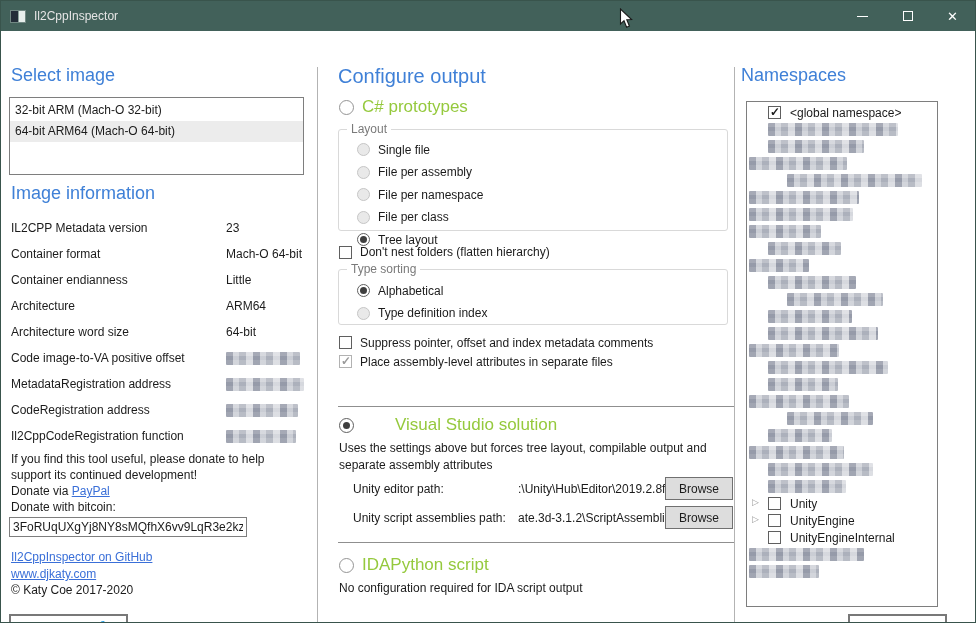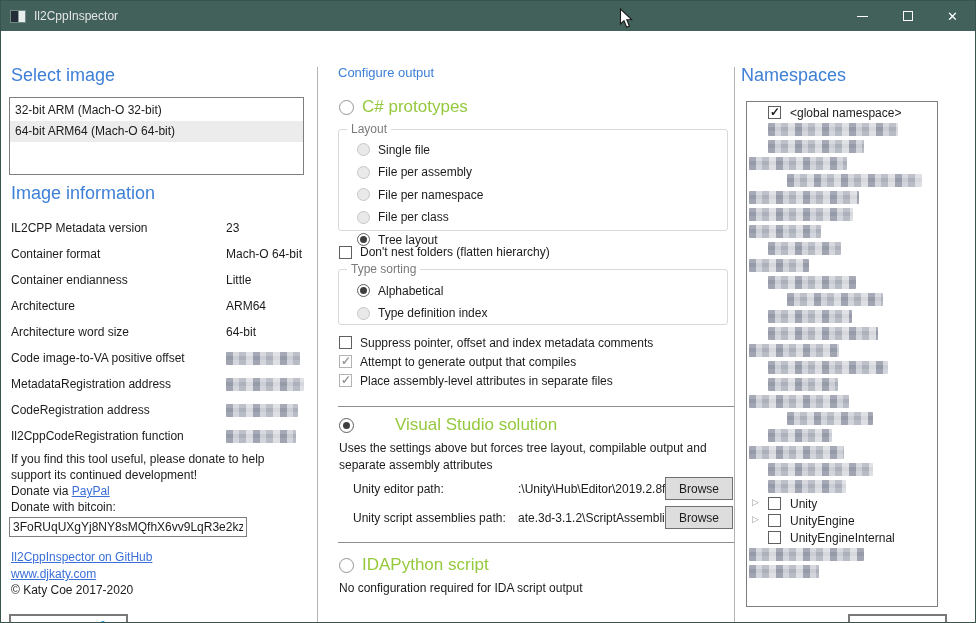--- a/index.html
+++ b/index.html
@@ -180,21 +180,21 @@
       <input class="btc-input" value="3FoRUqUXgYj8NY8sMQfhX6vv9LqR3e2kzz" style="">
 
       <div class="link-line" style="top:491px;"><a class="lnk">Il2CppInspector on GitHub</a></div>
       <div class="link-line" style="top:508px;"><a class="lnk">www.djkaty.com</a></div>
       <div class="copyright">© Katy Coe 2017-2020</div>
 
       <div class="big-btn back-btn">&lt;&lt; Back</div>
     </div>
 
     <div class="col-mid">
-      <div class="hdr" style="left:0;top:6px;font-size:13px;">Configure output</div>
+      <div class="hdr" style="left:0;top:6px;font-size:20px;">Configure output</div>
 
       <div class="sect-row" style="left:1px;top:38px;">
         <span class="radio big"></span>
         <span class="grn-hdr">C# prototypes</span>
       </div>
 
       <div class="groupbox" style="left:0;top:70px;width:390px;height:102px;">
         <span class="gb-label">Layout</span>
         <div class="gb-inner" id="layout-options">
             <div class="opt-row">
@@ -239,24 +239,20 @@
           </div>
       </div>
 
       <div class="mid-checks" id="mid-checkboxes" style="left:1px;top:274px;">
           <div class="opt-row">
             <span class="cb"></span>
             <span>Suppress pointer, offset and index metadata comments</span>
           </div>
           <div class="opt-row">
             <span class="cb dis checked"></span>
-            <span>Attempt to generate output that compiles</span>
-          </div>
-          <div class="opt-row">
-            <span class="cb dis checked"></span>
             <span>Place assembly-level attributes in separate files</span>
           </div>
         </div>
 
       <div class="sep-h" style="top:347px;"></div>
 
       <div class="sect-row" style="left:1px;top:356px;gap:41px;">
         <span class="radio big on"></span>
         <span class="grn-hdr">Visual Studio solution</span>
       </div>

